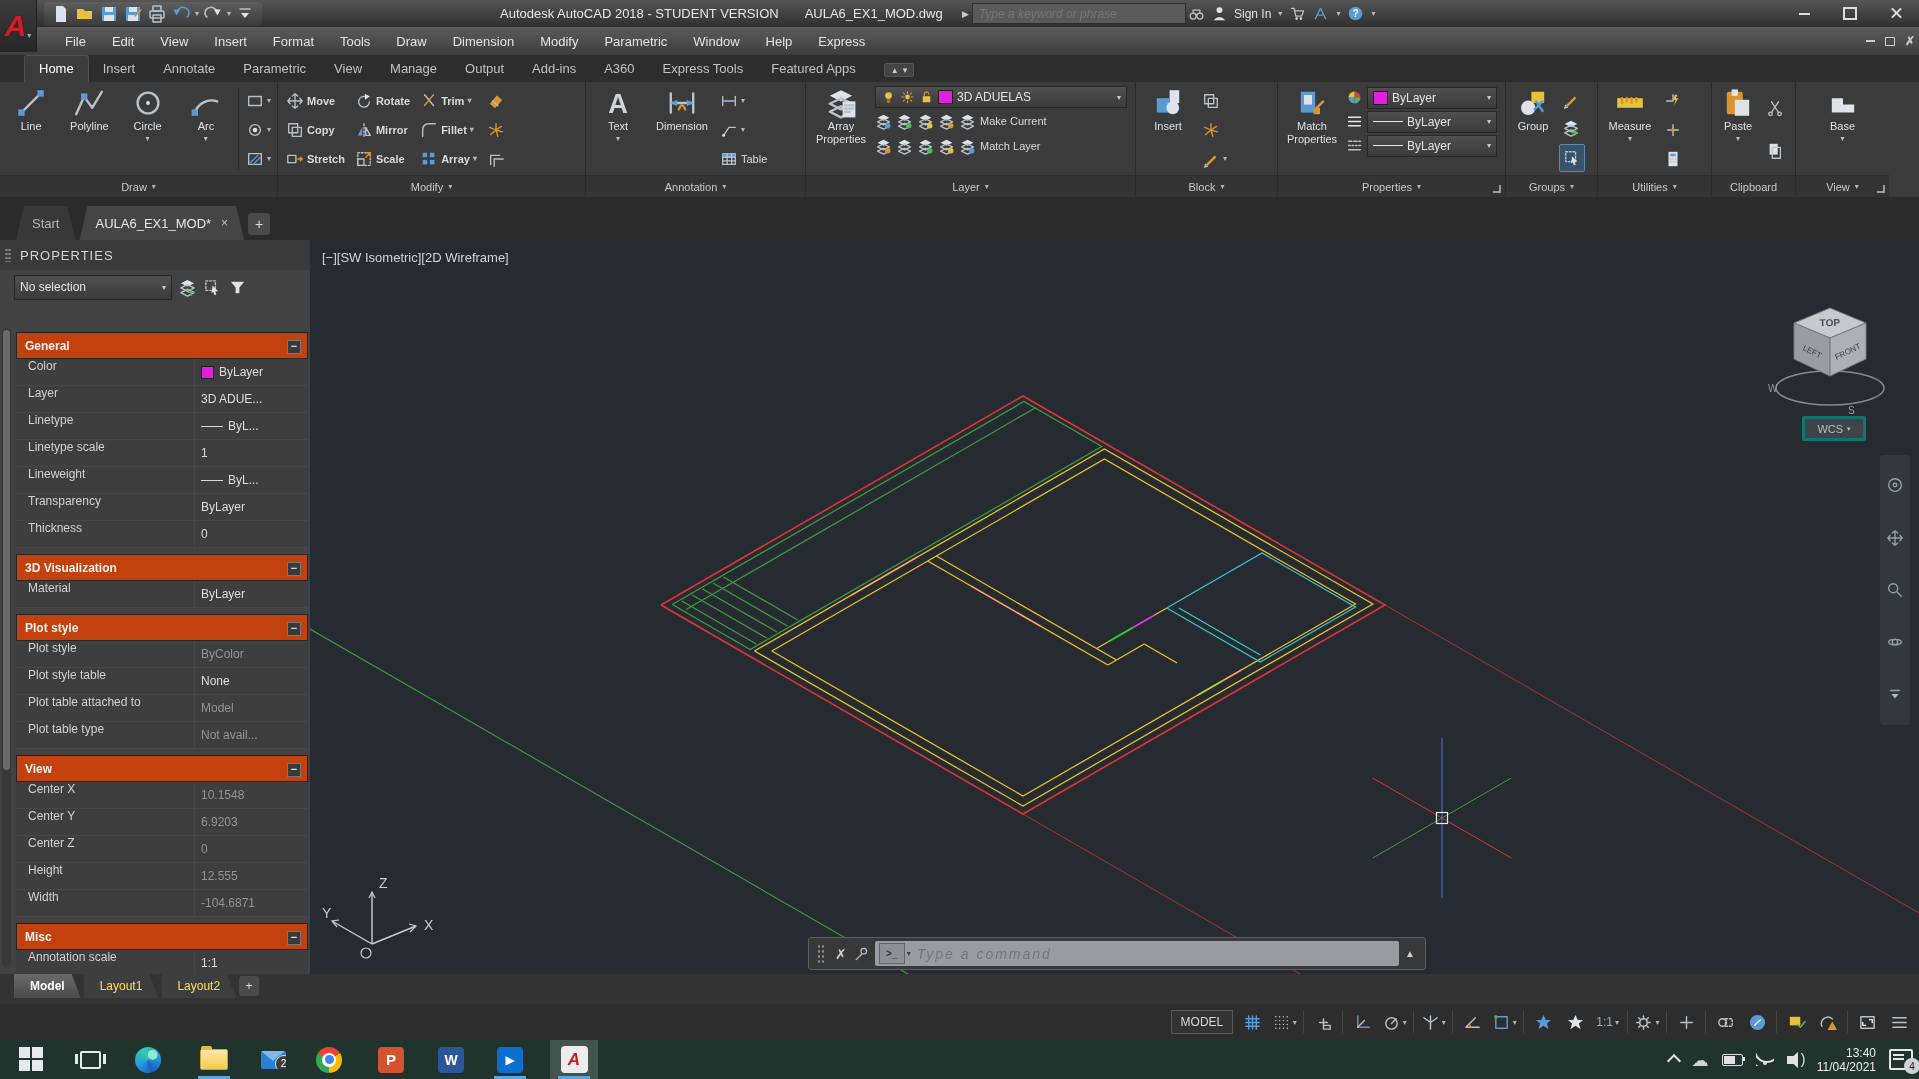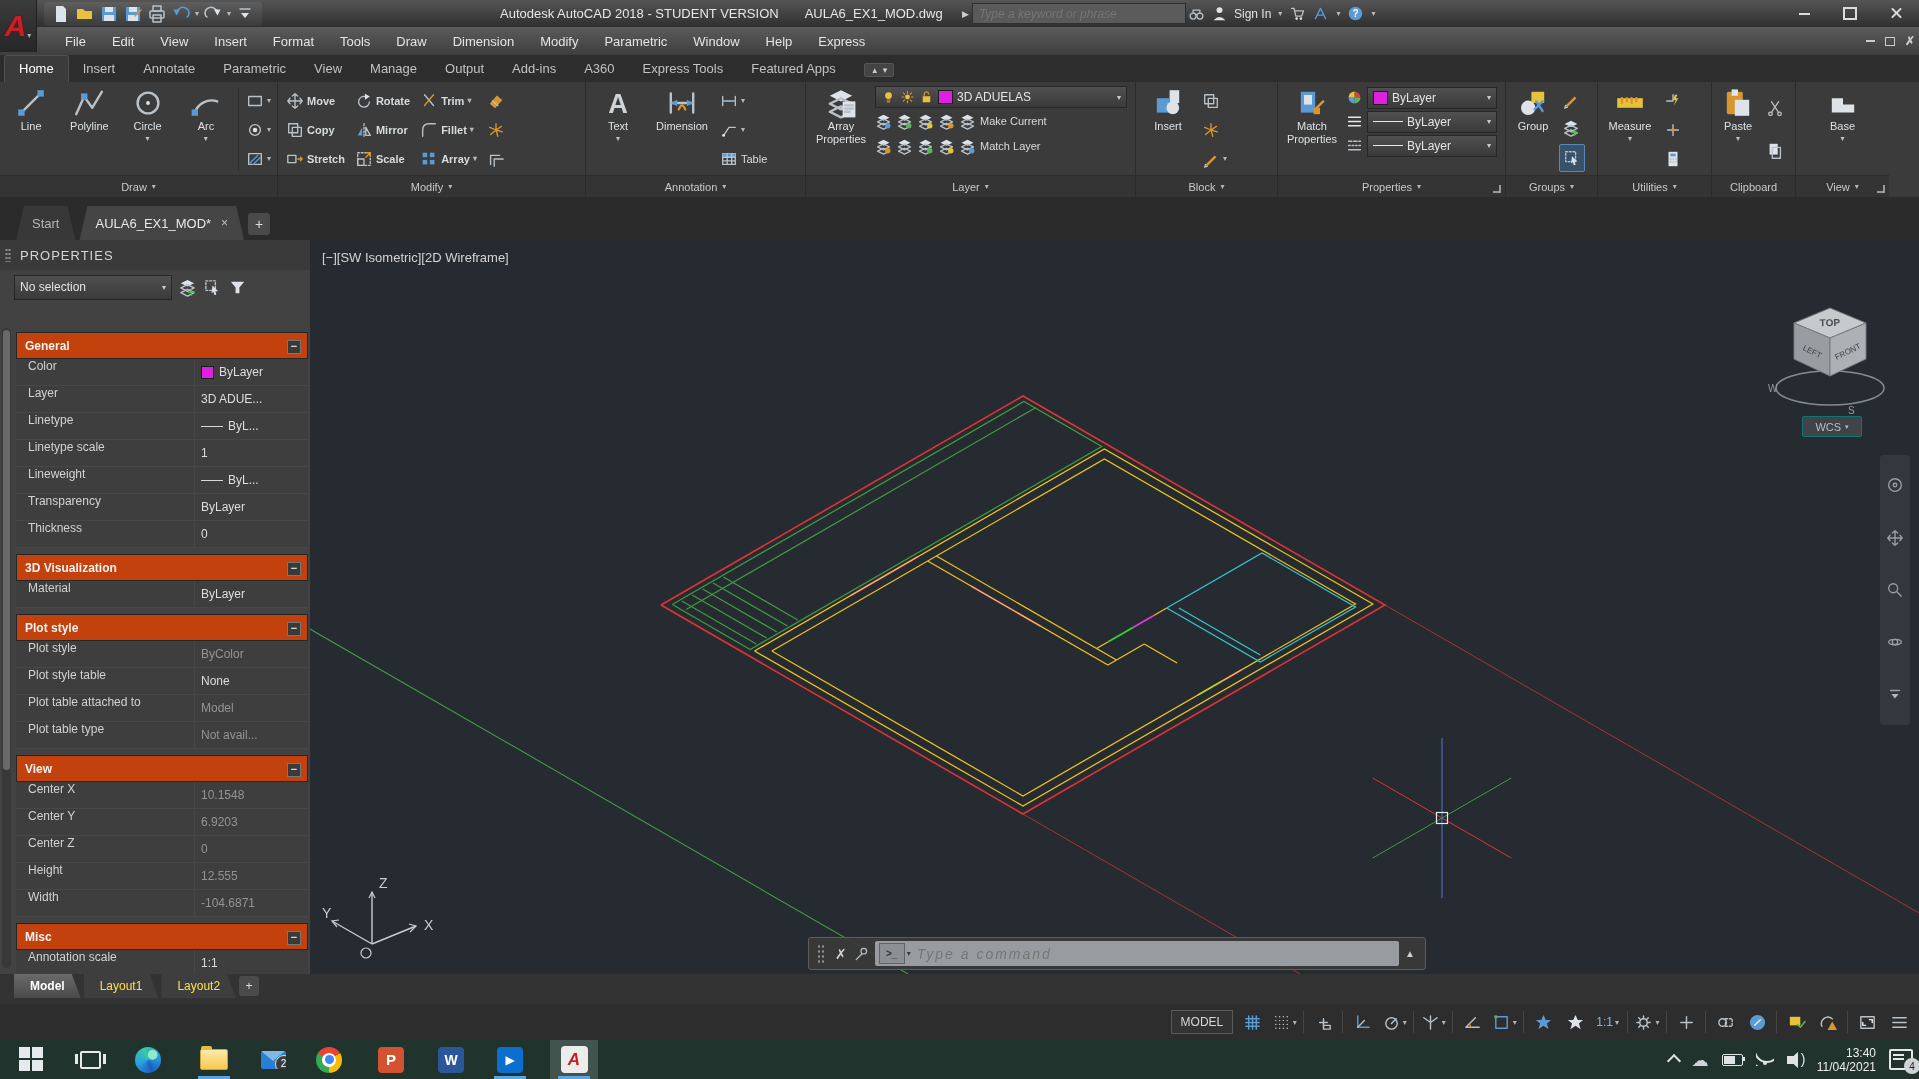--- a/index.html
+++ b/index.html
@@ -35,21 +35,21 @@
   .wclose i{transform:rotate(45deg);} .wclose em{transform:rotate(-45deg);}
   
   #menubar{left:0;top:27px;width:1919px;height:28px;background:linear-gradient(#5b5b5b,#3e3e3e);
            display:flex;align-items:center;padding-left:52px;box-sizing:border-box;}
   .mitem{padding:0 13px;color:#e4e4e4;font-size:13px;height:28px;display:flex;align-items:center;}
   #doc-controls{position:absolute;right:4px;top:27px;height:28px;display:flex;align-items:center;gap:10px;color:#ccc;}
   #doc-controls .dmin{width:9px;height:2px;background:#ccc;display:inline-block;}
   #doc-controls .drest{width:8px;height:7px;border:1.5px solid #ccc;display:inline-block;}
   #doc-controls .dx{font-size:12px;font-weight:bold;color:#ccc;}
   
-  #ribbontabs{left:0;top:55px;width:1919px;height:27px;background:#2d2d2d;display:flex;align-items:flex-end;padding-left:4px;box-sizing:border-box;}
+  #ribbontabs{left:0;top:55px;width:1919px;height:27px;background:#2d2d2d;display:flex;align-items:flex-end;padding-left:24px;box-sizing:border-box;}
   .rtab{padding:5px 14px 6px;font-size:13px;color:#c2c2c2;}
   .rtab.active{background:#3b3b3b;color:#fff;border:1px solid #505050;border-bottom:none;border-radius:3px 3px 0 0;}
   #rib-min{display:flex;align-items:center;gap:4px;margin-left:14px;margin-bottom:5px;background:#444;border:1px solid #555;
            border-radius:2px;padding:1px 6px;color:#ccc;font-size:9px;}
   
   #ribbon{left:0;top:82px;width:1919px;height:115px;background:#3b3b3b;display:flex;}
   .rpanel{display:flex;flex-direction:column;border-right:1px solid #2b2b2b;box-sizing:border-box;}
   .pcontent{flex:1;display:flex;padding:2px 3px 0;gap:2px;overflow:hidden;}
   .pfoot{height:21px;background:#343434;border-top:1px solid #2c2c2c;display:flex;align-items:center;justify-content:center;
          font-size:11px;color:#c9c9c9;gap:5px;position:relative;}
@@ -112,21 +112,21 @@
             display:flex;align-items:center;gap:5px;white-space:nowrap;overflow:hidden;}
   .prow .pv.dim{color:#949494;}
   .pv .swatch{width:11px;height:11px;}
   .pv .lsample{width:22px;background:#d8d8d8;}
   
   #viewport{left:310px;top:240px;width:1609px;height:734px;background:#262b31;overflow:hidden;}
   #draw-svg{position:absolute;left:0;top:0;}
   #vp-label{position:absolute;left:12px;top:10px;font-size:13px;color:#d4d4d4;}
   #viewcube{position:absolute;left:1450px;top:52px;width:140px;height:130px;opacity:.95;}
   #wcs-chip{position:absolute;left:1492px;top:176px;width:58px;height:19px;background:rgba(70,75,80,.8);
-            border:1px solid #0f766e;border-radius:2px;color:#b9bec2;font-size:11px;display:flex;align-items:center;justify-content:center;gap:4px;}
+            border:3px solid #0f766e;border-radius:2px;color:#b9bec2;font-size:11px;display:flex;align-items:center;justify-content:center;gap:4px;}
   #navbar{position:absolute;left:1570px;top:215px;width:30px;height:262px;background:rgba(100,105,110,.22);
           border-radius:4px;display:flex;flex-direction:column;align-items:center;justify-content:space-around;padding:4px 0;}
   #navbar .ic svg{width:18px;height:18px;opacity:.75;}
   
   #cmdbar{position:absolute;left:498px;top:697px;width:618px;height:33px;background:rgba(58,58,58,.92);
           border:1px solid #5d5d5d;border-radius:3px;display:flex;align-items:center;padding:0 4px;box-sizing:border-box;}
   #cmd-grip{width:8px;height:20px;background:radial-gradient(circle,#909090 1px,transparent 1.3px);background-size:4px 5px;margin:0 4px;}
   #cmd-x{color:#d0d0d0;font-size:14px;padding:0 6px;}
   #cmd-wrench svg{width:16px;height:16px;}
   #cmd-field{flex:1;height:25px;margin-left:6px;background:rgba(165,170,175,.88);border-radius:2px;display:flex;align-items:center;padding:0 4px;}

